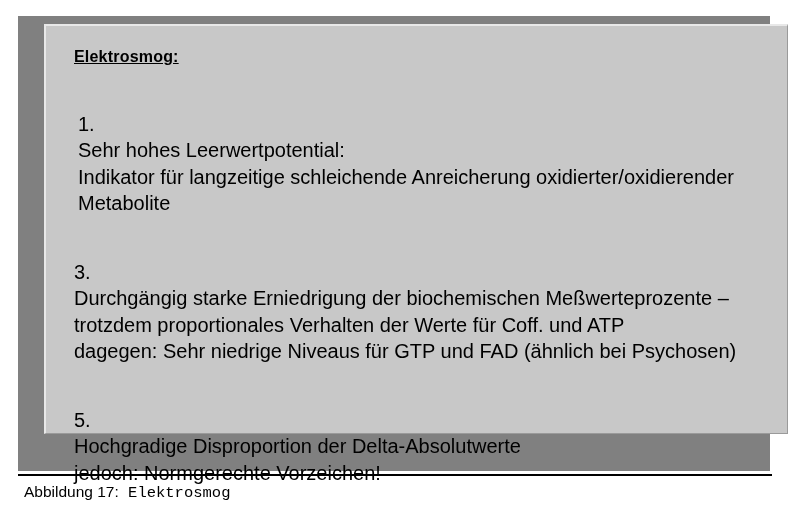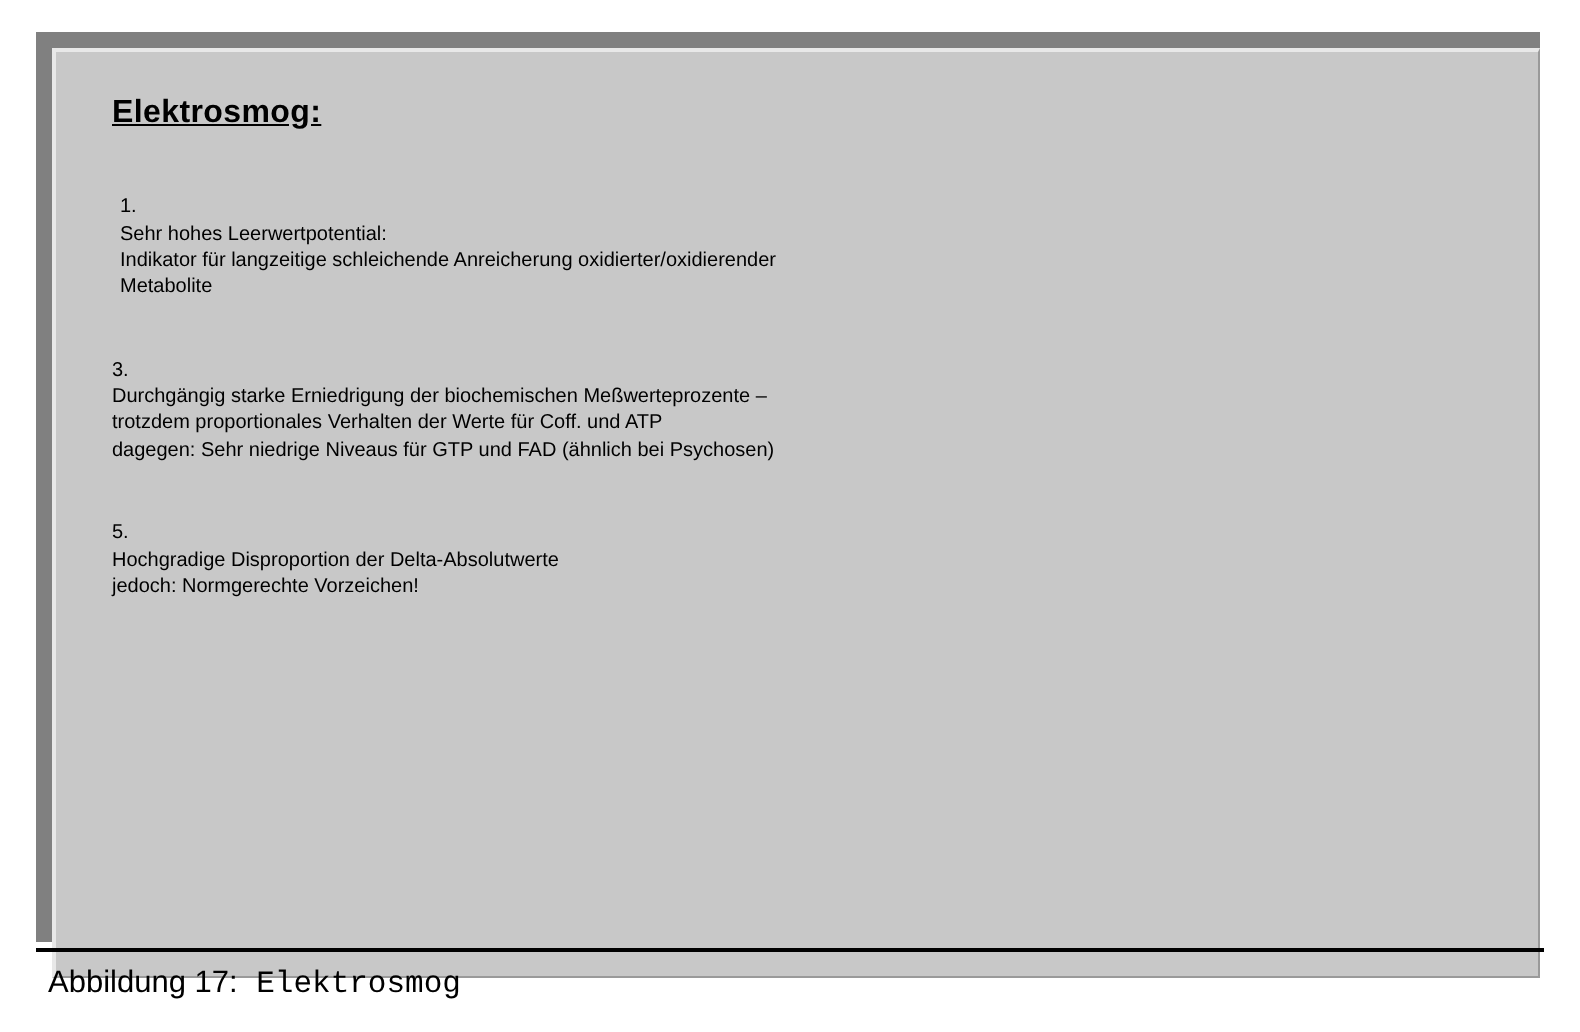--- a/index.html
+++ b/index.html
@@ -27,24 +27,24 @@
     position: absolute;
     left: 18px;
     top: 16px;
     width: 752px;
     height: 455px;
     background: #808080;
   }
 
   .panel {
     position: absolute;
-    left: 8px;
+    left: 26px;
     top: 8px;
     width: 744px;
-    height: 465px;
+    height: 410px;
     background: #c8c8c8;
     border-top: 2px solid #e8e8e8;
     border-left: 2px solid #e8e8e8;
     border-right: 1px solid #9a9a9a;
     border-bottom: 1px solid #9a9a9a;
     box-sizing: border-box;
     padding: 16px 20px 0 20px;
   }
 
   .panel-title {
@@ -56,21 +56,21 @@
   }
 
   .items {
     margin: 18px 0 0 0;
     padding: 0;
     list-style: none;
   }
 
   .item {
     display: block;
-    font-size: 10px;
+    font-size: 20px;
     line-height: 1.33;
     margin-bottom: 15px;
     white-space: pre-line;
     padding-left: 10px;
     text-indent: 0;
   }
 
   .item .num {
     display: inline;
   }

